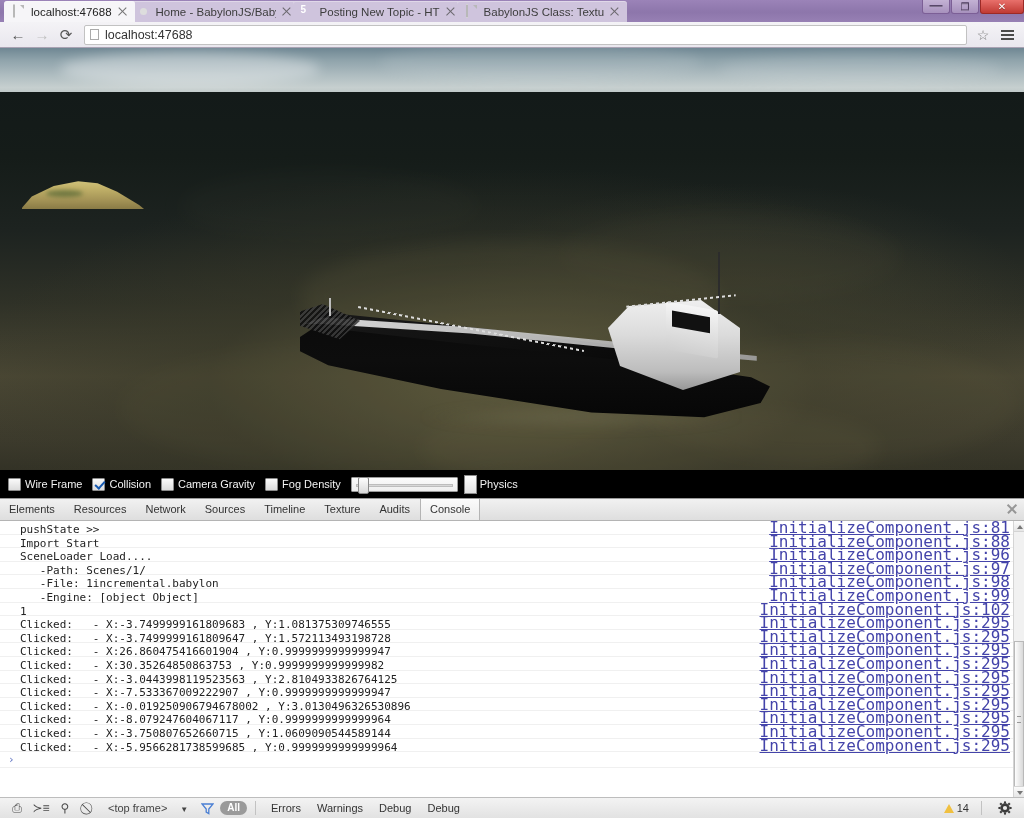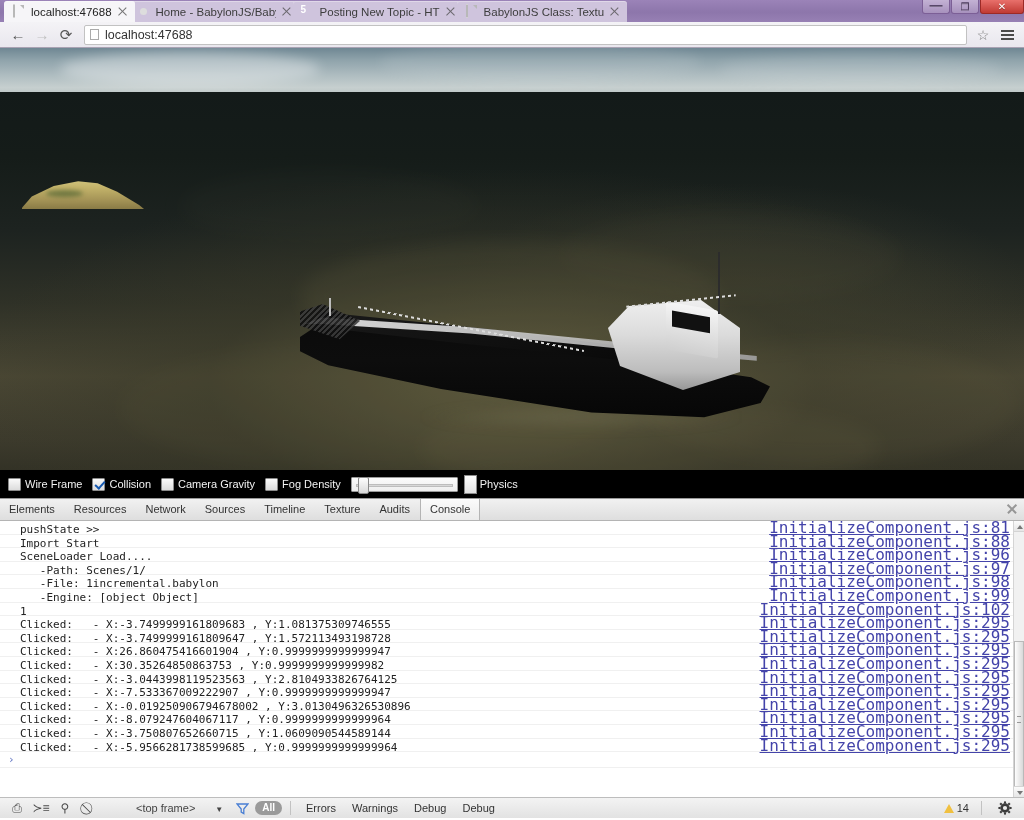--- a/index.html
+++ b/index.html
@@ -583,21 +583,21 @@
   }
   .sb-sep {
     width: 1px; height: 14px;
     background: #c2c2c2;
     margin: 0 6px;
   }
   .frame-sel {
     font-size: 11px;
     color: #444;
     padding: 0 6px;
-    display: flex; align-items: flex-end; gap: 20px; margin-left: 28px;
+    display: flex; align-items: flex-end; gap: 13px;
   }
   .filter-pill {
     background: #9a9a9a;
     color: #fff;
     border-radius: 9px;
     font-size: 10px;
     padding: 1px 7px;
     line-height: 12px;
     font-weight: bold;
   }

